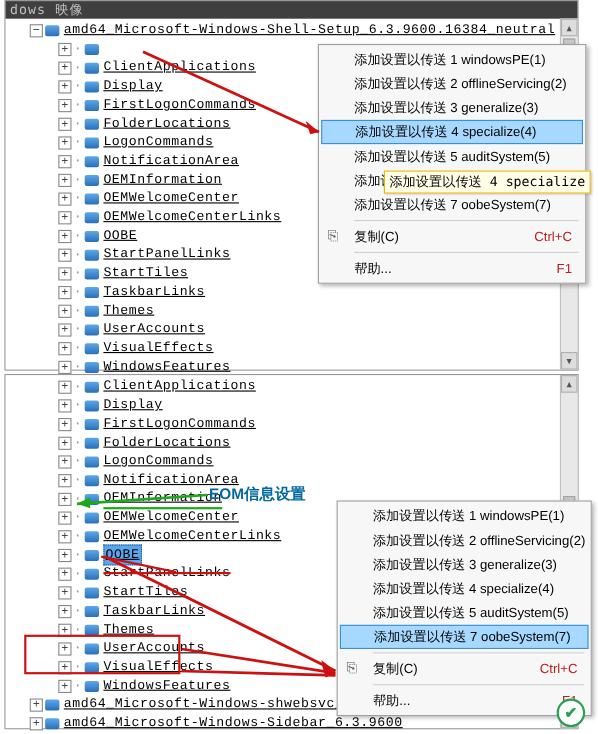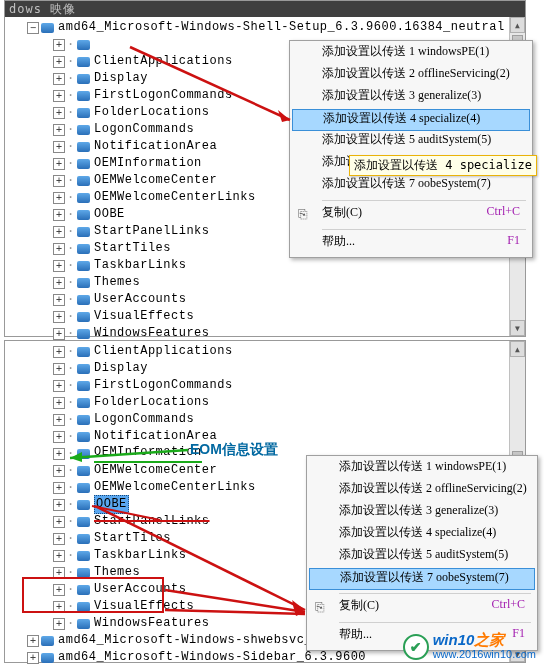--- a/index.html
+++ b/index.html
@@ -69,48 +69,48 @@
     position: relative;
   }
   .folder-icon::before {
     content: "";
     position: absolute;
     left: 0; top: 1px;
     width: 13px; height: 10px;
     background: linear-gradient(#5ea8e8, #2a6fb8);
     border-radius: 2px;
   }
-  .label { font-family: "Courier New", monospace; letter-spacing: 0.5px; }
+  .label { font-family: "Courier New", monospace; letter-spacing: 0.5px; text-decoration: underline; }
   .sel {
     background: #5aa7f0;
     color: #000;
     border: 1px dotted #1a4a7a;
     padding: 0 1px;
   }
   .underline-red { border-bottom: 2px solid #cc1111; }
   .underline-green { border-bottom: 2px solid #1aaa1a; }
   .ctx-menu {
     position: absolute;
     background: #f7f7f7;
     border: 1px solid #a0a0a0;
     box-shadow: 2px 2px 4px rgba(0,0,0,.3);
     font-family: "Microsoft YaHei", "SimSun", sans-serif;
     font-size: 12px;
     padding: 2px;
   }
   .ctx-row {
     display: flex;
+    align-items: center;
     height: 22px;
     padding-left: 30px;
     padding-right: 10px;
     position: relative;
     white-space: nowrap;
-    font-family: Liberation Serif, serif;
-  }
-  .ctx-row .hot { position: absolute; right: 10px; color: #a21caf; }
+  }
+  .ctx-row .hot { position: absolute; right: 10px; color: #b91c1c; }
   .ctx-sel { background: #a7d8ff; border: 1px solid #3a8fd8; }
   .ctx-sep { height: 1px; background: #d0d0d0; margin: 3px 4px 3px 30px; }
   .ctx-icon { position: absolute; left: 6px; top: 3px; font-size: 12px; color: #555; }
   .tooltip {
     position: absolute;
     background: #ffffe8;
     border: 1px solid #eab308;
     font-size: 12px;
     padding: 1px 4px;
     white-space: nowrap;
@@ -497,17 +497,13 @@
   <line x1="95" y1="166" x2="305" y2="270" class="arrow-red"></line>
   <polygon points="305,270 292,260 296,272" class="arrow-red-fill"></polygon>
   <line x1="92" y1="166" x2="160" y2="180" style="stroke:#cc1111;stroke-width:2"></line>
   <line x1="165" y1="250" x2="305" y2="272" class="arrow-red"></line>
   <polygon points="305,272 292,262 296,276" class="arrow-red-fill"></polygon>
   <line x1="165" y1="270" x2="305" y2="274" class="arrow-red"></line>
 </svg>
 
 <div class="watermark">
   <div class="wm-logo">✔</div>
-  <div class="wm-txt">
-    <div><span class="wm-brand">win10</span><span class="wm-brand wm-accent">之家</span></div>
-    <div class="wm-url">www.2016win10.com</div>
-  </div>
 </div>
 
 </body></html>

